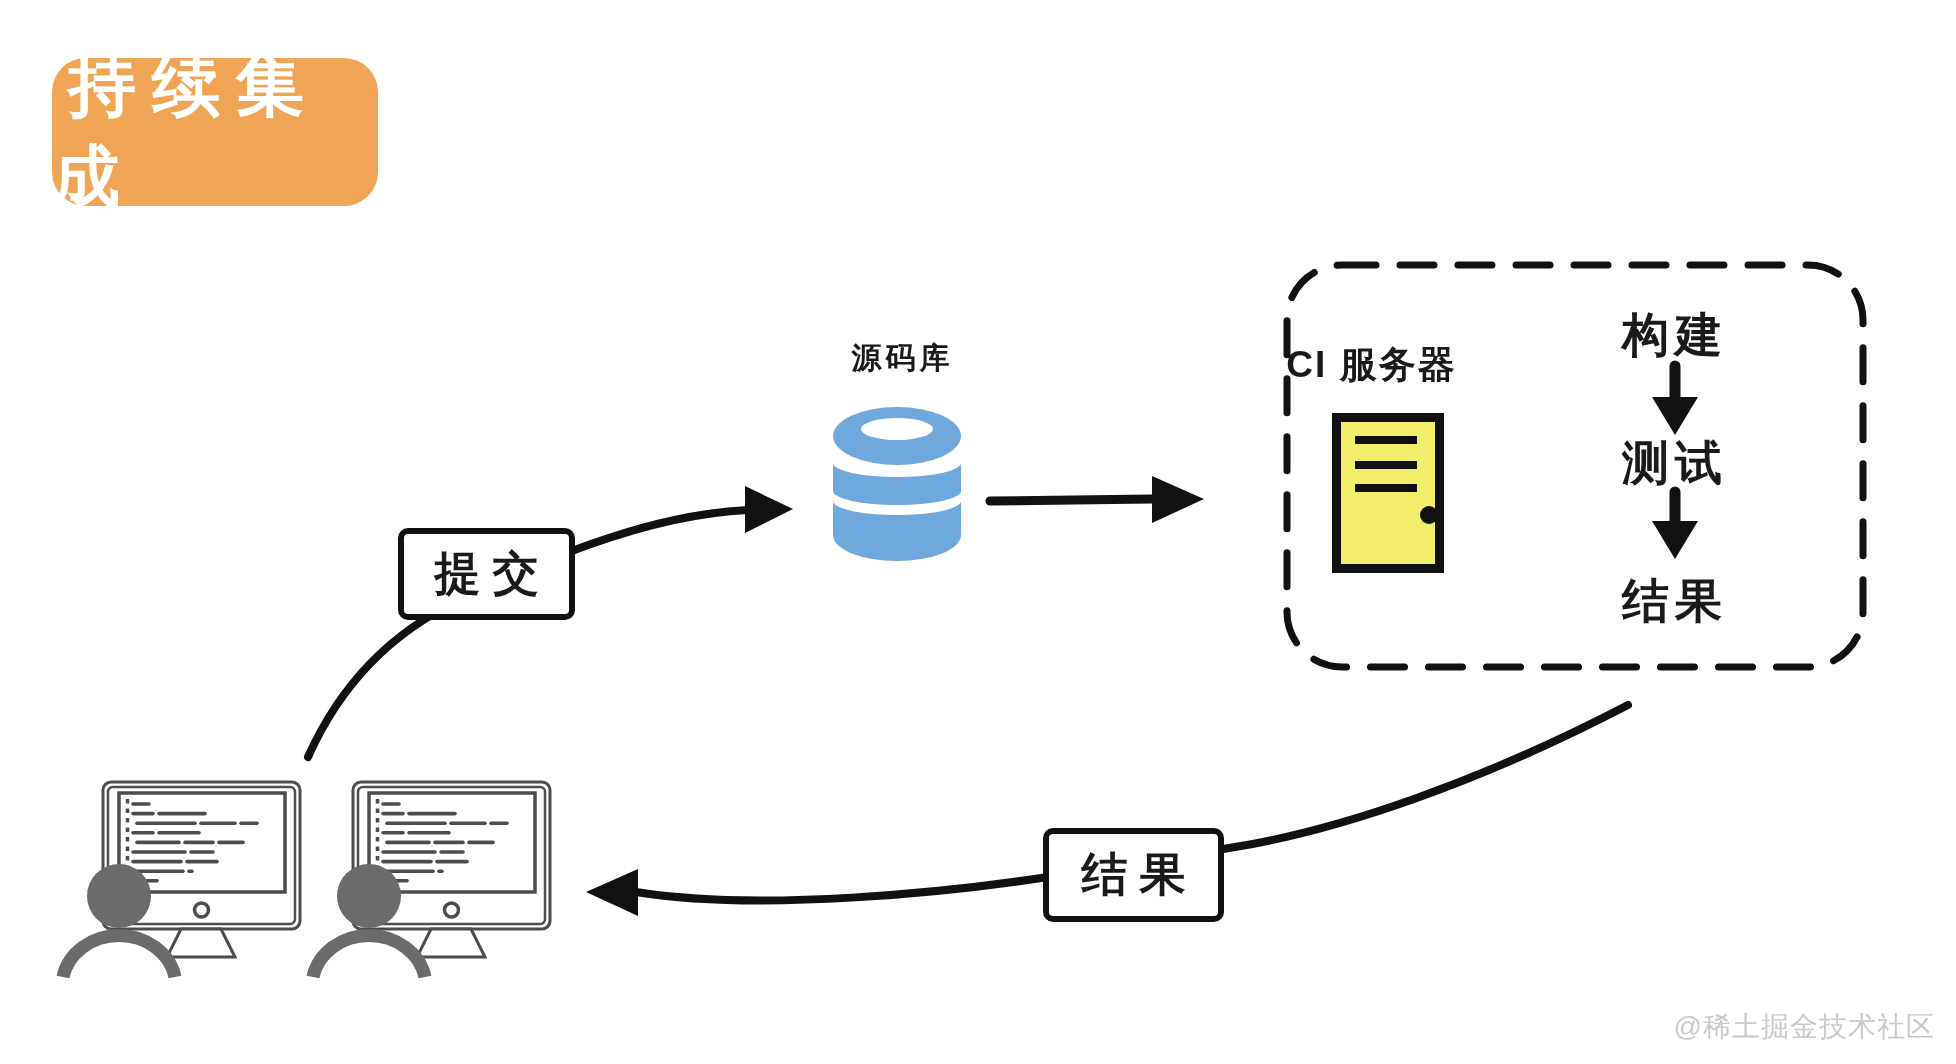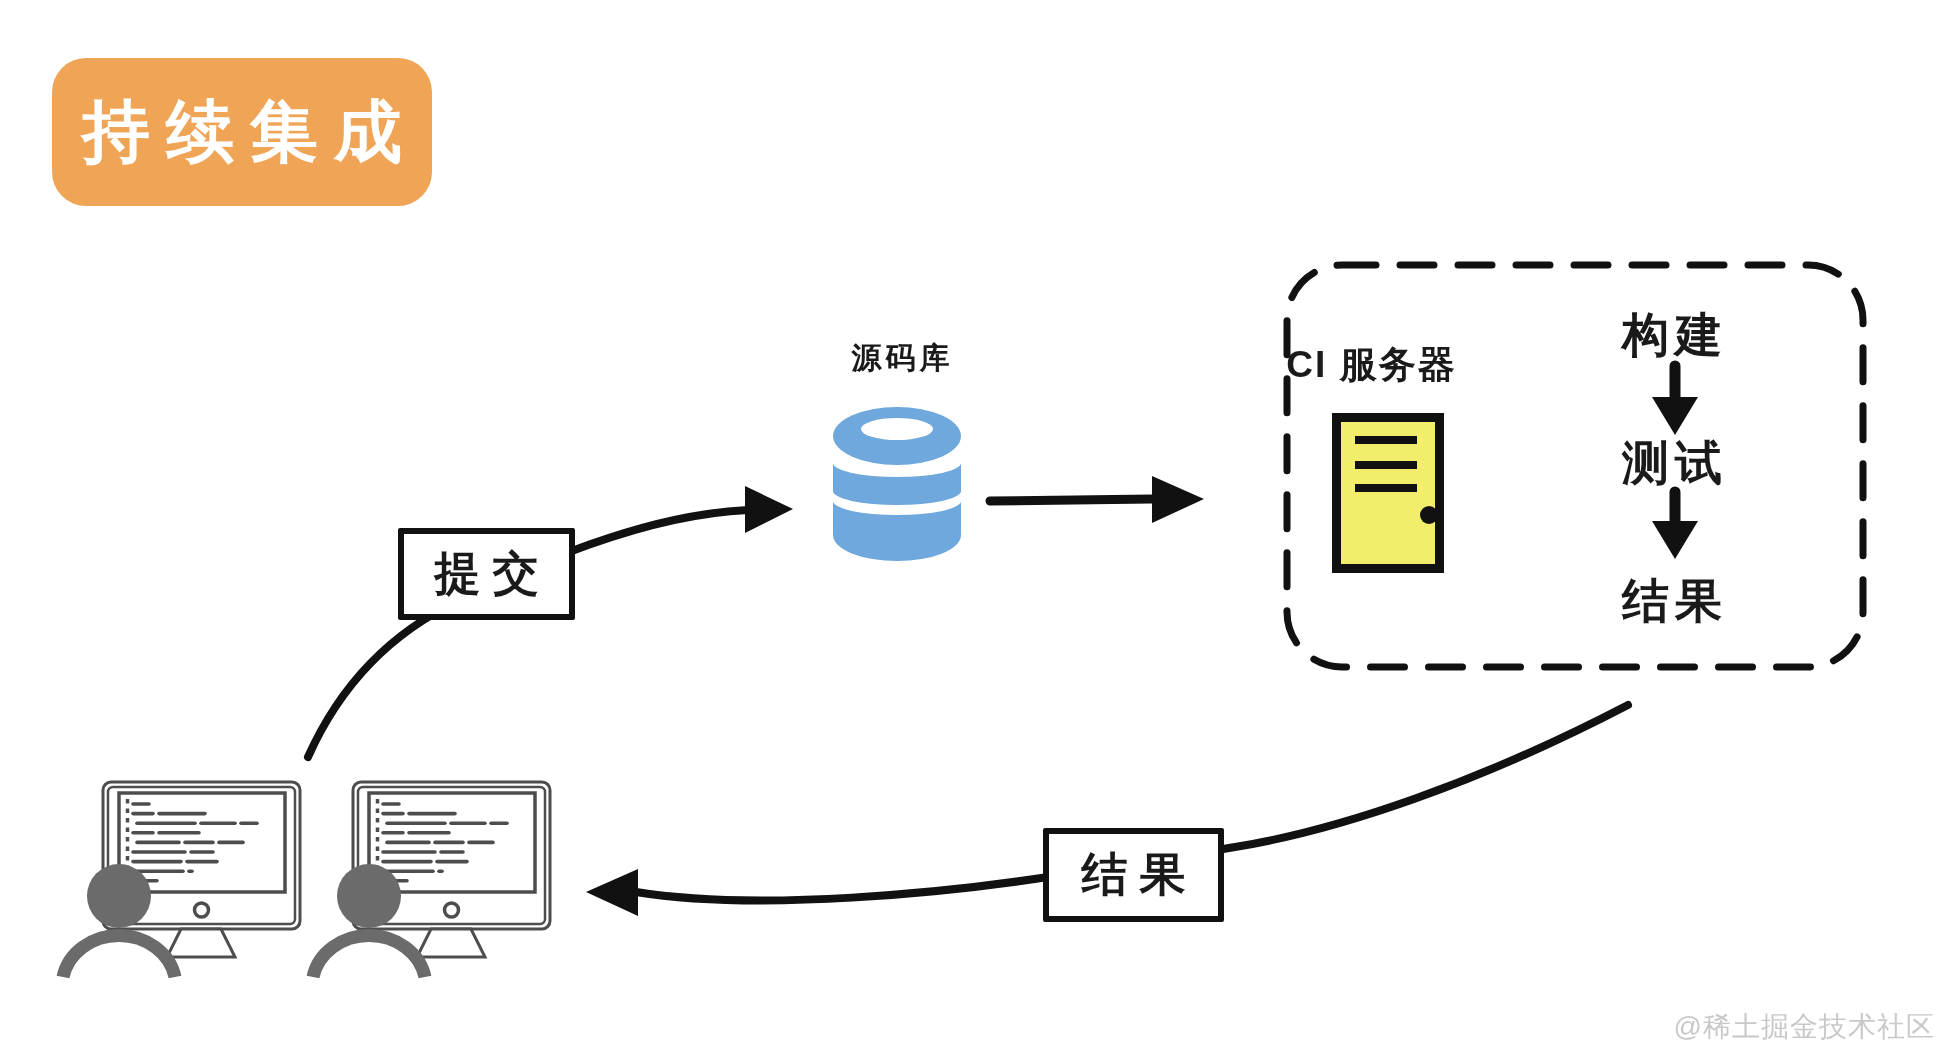--- a/index.html
+++ b/index.html
@@ -13,27 +13,27 @@
   .canvas{position:relative;width:1956px;height:1064px;background:#fff;}
   svg.art{position:absolute;left:0;top:0;z-index:1;}
   .ink-stroke{stroke:var(--c-ink);fill:none;stroke-linecap:round;}
   .ink-fill{fill:var(--c-ink);}
   .db-fill{fill:var(--c-blue);}
   .mon-stroke{stroke:var(--c-mon);fill:none;}
   .mon-stroke-f{stroke:var(--c-mon);fill:#fff;}
   .person-fill{fill:var(--c-person);}
   .person-stroke{stroke:var(--c-person);fill:none;}
   .label{position:absolute;z-index:2;color:#1a1a1a;}
-  .title-badge{left:52px;top:58px;width:380px;height:148px;background:var(--c-title-bg);
+  .title-badge{left:52px;top:58px;width:326px;height:148px;background:var(--c-title-bg);
     border-radius:34px;display:flex;align-items:center;justify-content:center;
     color:var(--c-title-text);font-size:68px;font-weight:700;letter-spacing:16px;
-    text-indent:16px;text-align:right;}
+    text-indent:16px;}
   .repo-label{left:800px;top:338px;width:205px;text-align:center;font-size:30px;
     font-weight:700;letter-spacing:4px;}
-  .edge-pill{background:#fff;border:6px solid var(--c-ink);border-radius:2px;
+  .edge-pill{background:#fff;border:6px solid var(--c-ink);border-radius:10px;
     display:flex;align-items:center;justify-content:center;font-size:46px;
     font-weight:700;letter-spacing:12px;text-indent:12px;text-align:right;}
   .pill-submit{left:398px;top:528px;width:177px;height:92px;}
   .pill-result{left:1043px;top:828px;width:181px;height:94px;}
   .ci-label{left:1284px;top:340px;width:175px;text-align:center;font-size:37px;
     font-weight:700;letter-spacing:2px;}
   .step{left:1598px;width:154px;text-align:center;font-size:47px;font-weight:700;
     letter-spacing:6px;}
   .step-0{top:304px;} .step-1{top:432px;} .step-2{top:570px;}
   .server-icon{position:absolute;z-index:2;left:1332px;top:413px;width:112px;height:160px;

